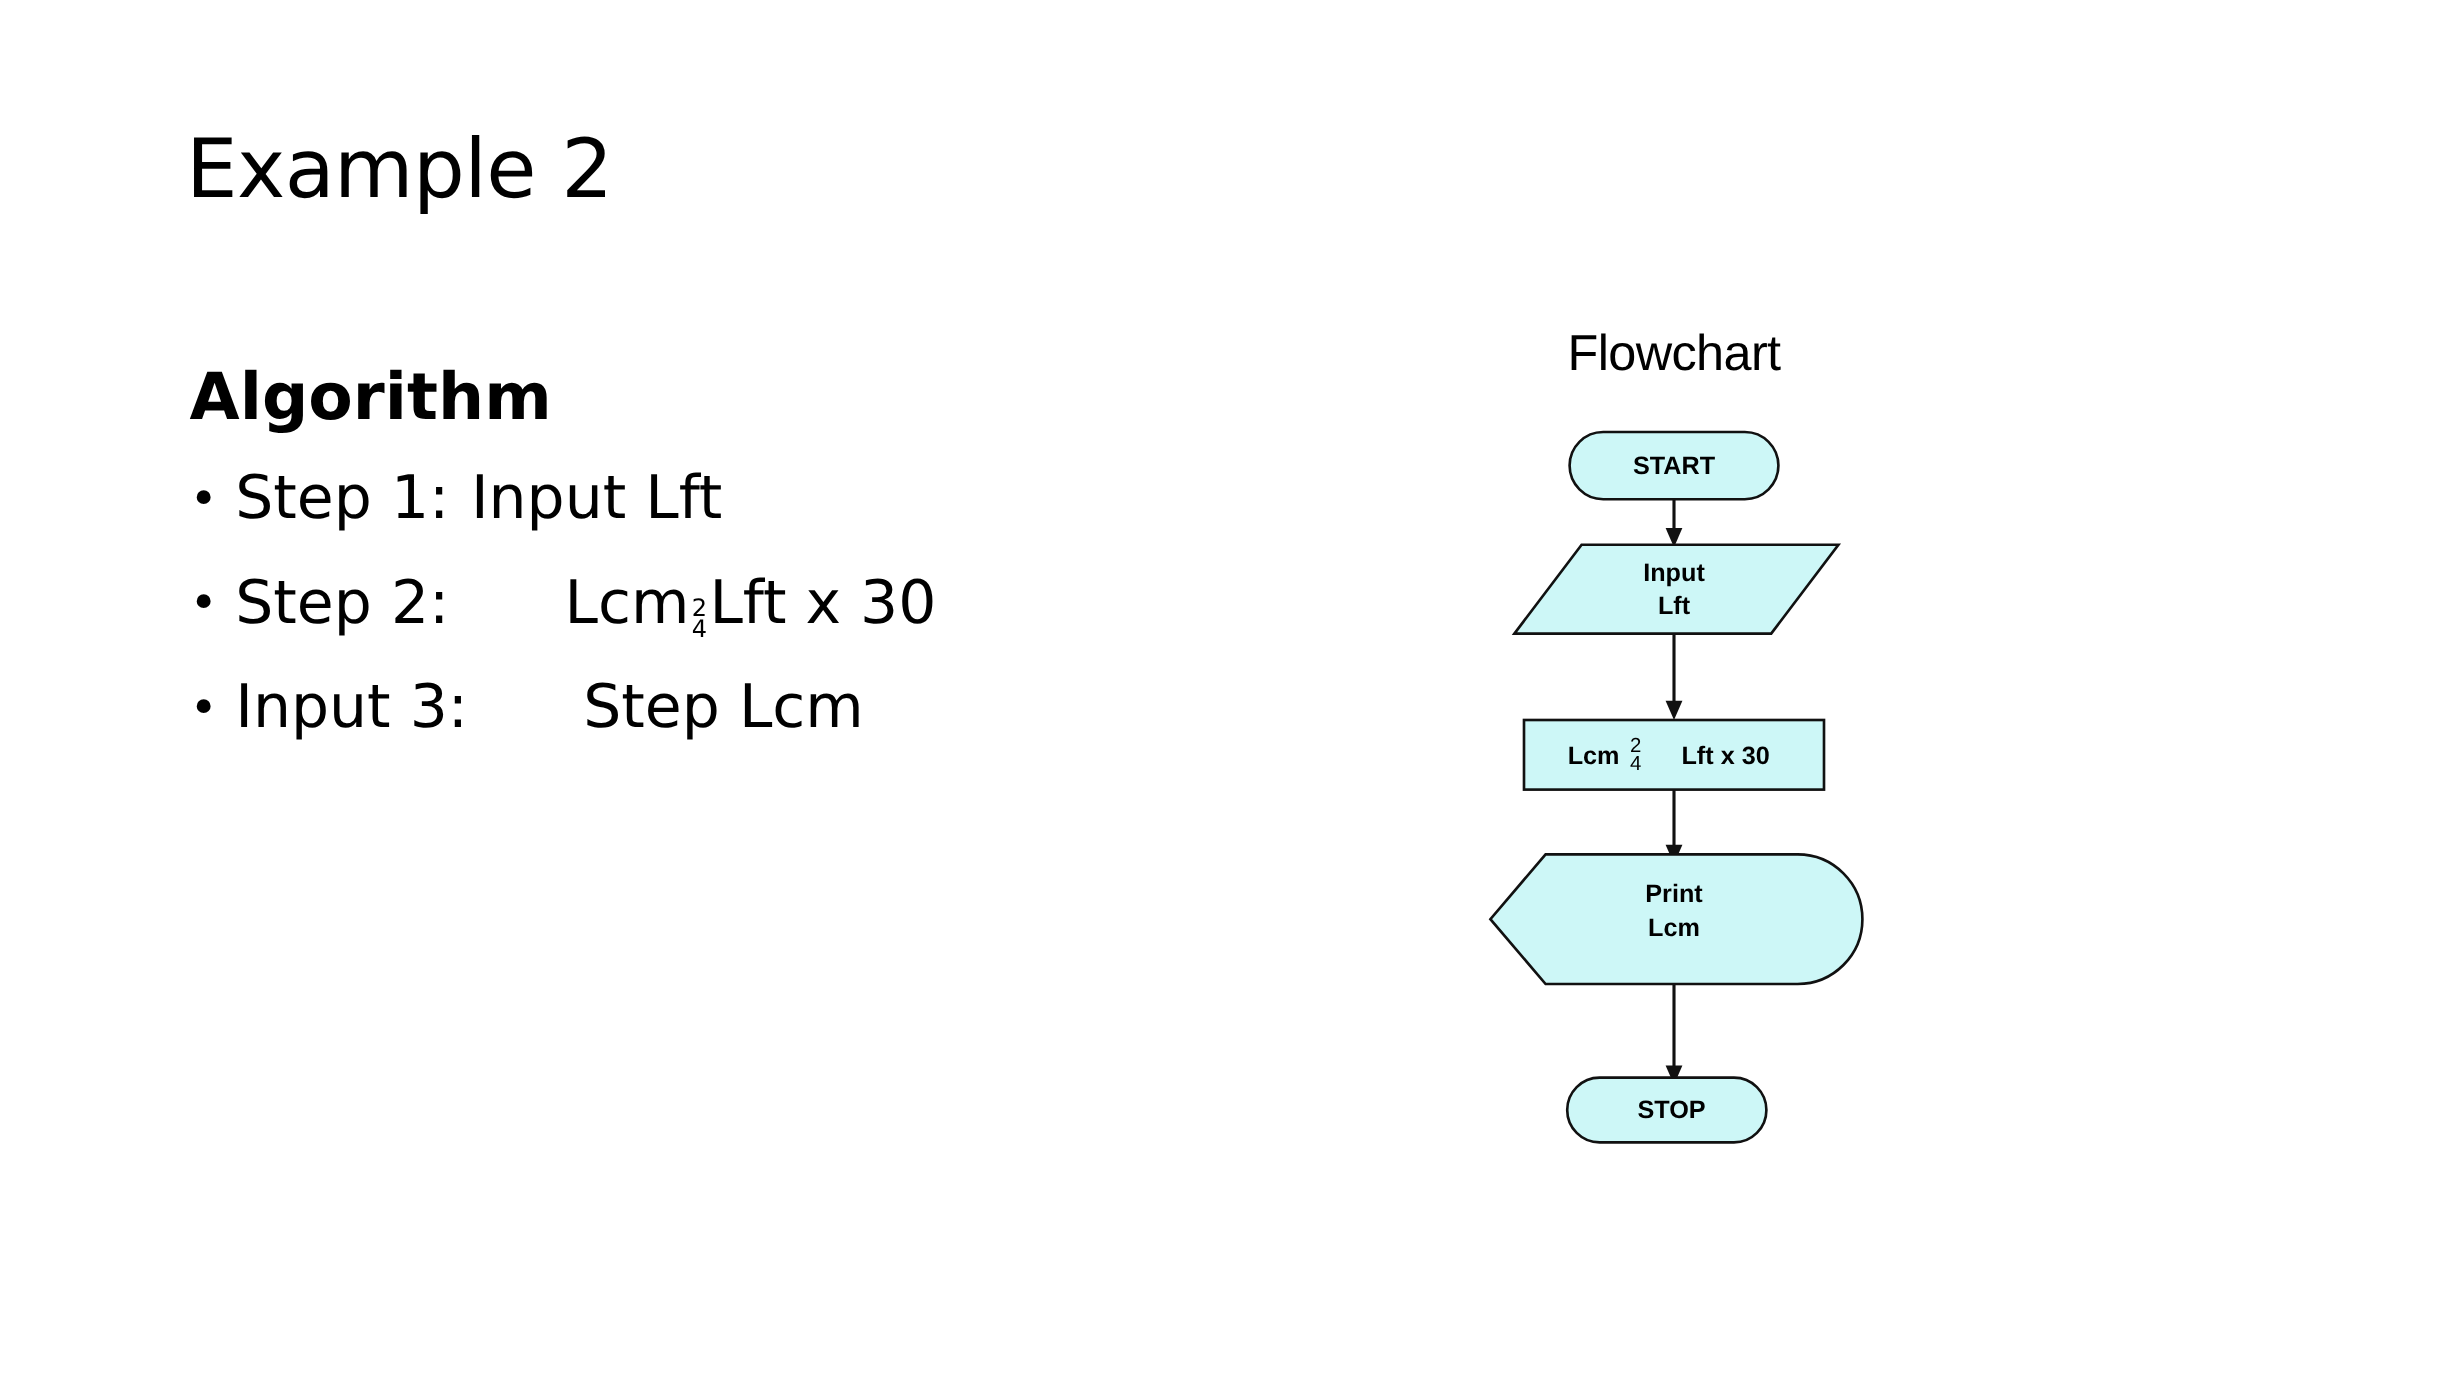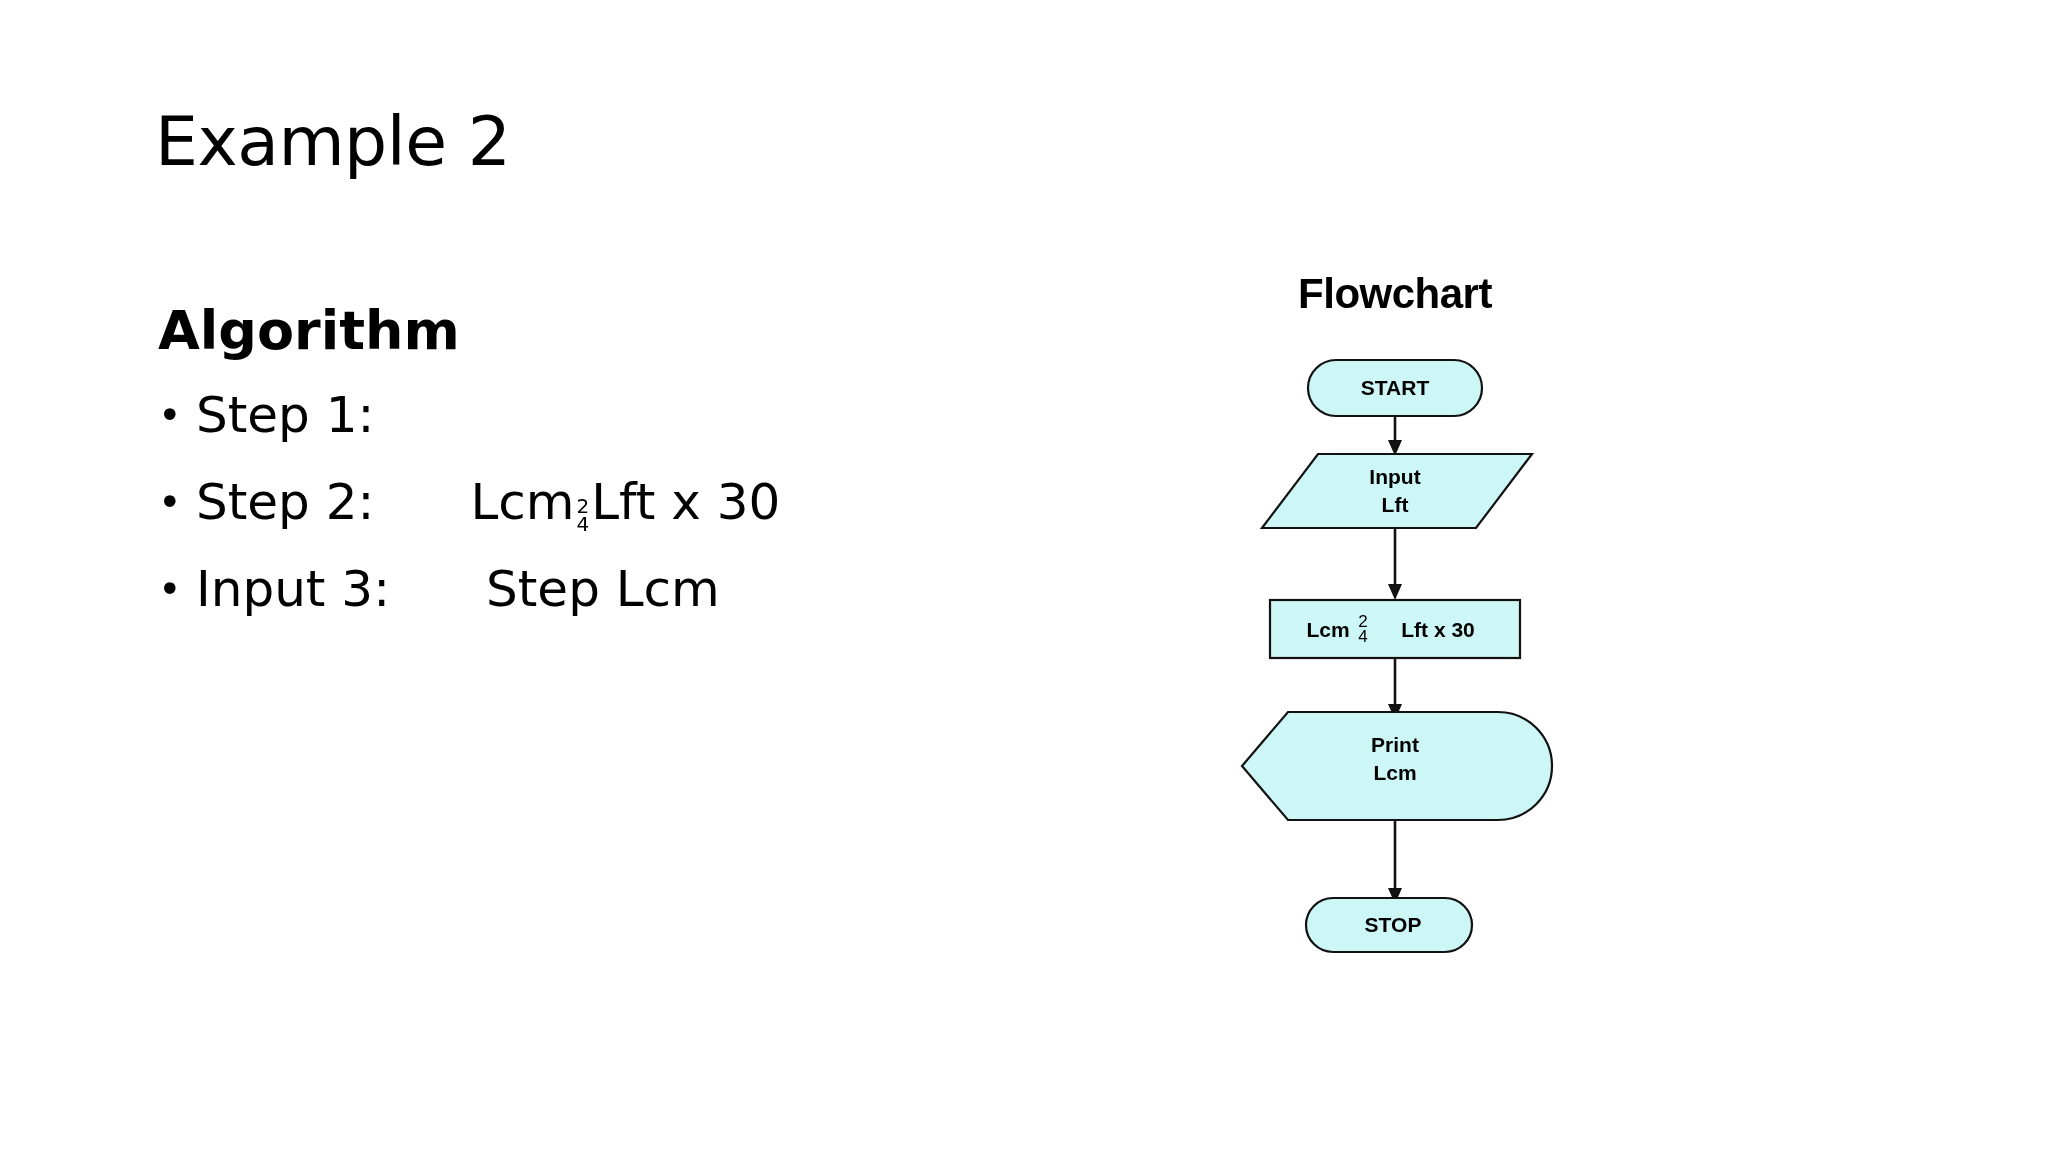--- a/index.html
+++ b/index.html
@@ -96,21 +96,21 @@
     height: 790px;
   }
   #flowchart-heading {
     position: absolute;
     left: 0;
     top: 0;
     width: 430px;
     text-align: center;
     font-family: "Liberation Sans", sans-serif;
     font-size: 42px;
-    font-weight: 700;
+    font-weight: 400;
     color: #000000;
     letter-spacing: -0.5px;
   }
   #flowchart-svg {
     position: absolute;
     left: 0;
     top: 58px;
   }
   .fc-shape {
     fill: #CDF7F7;
@@ -141,20 +141,21 @@
 <div id="slide-title">Example 2</div>
 
 <div id="algorithm-block">
 
   <div id="algorithm-heading">Algorithm</div>
 
   <div class="step-item">
     <span class="step-bullet">•</span>
     <span class="step-label">Step 1:</span>
     <span class="step-gap-small"></span>
+    <span class="step-body">Input Lft</span>
   </div>
 
   <div class="step-item">
     <span class="step-bullet">•</span>
     <span class="step-label">Step 2:</span>
     <span class="step-gap-large"></span>
     <span class="step-body">Lcm</span>
     <span class="tofu">
       <span>2</span>
       <span>4</span>

